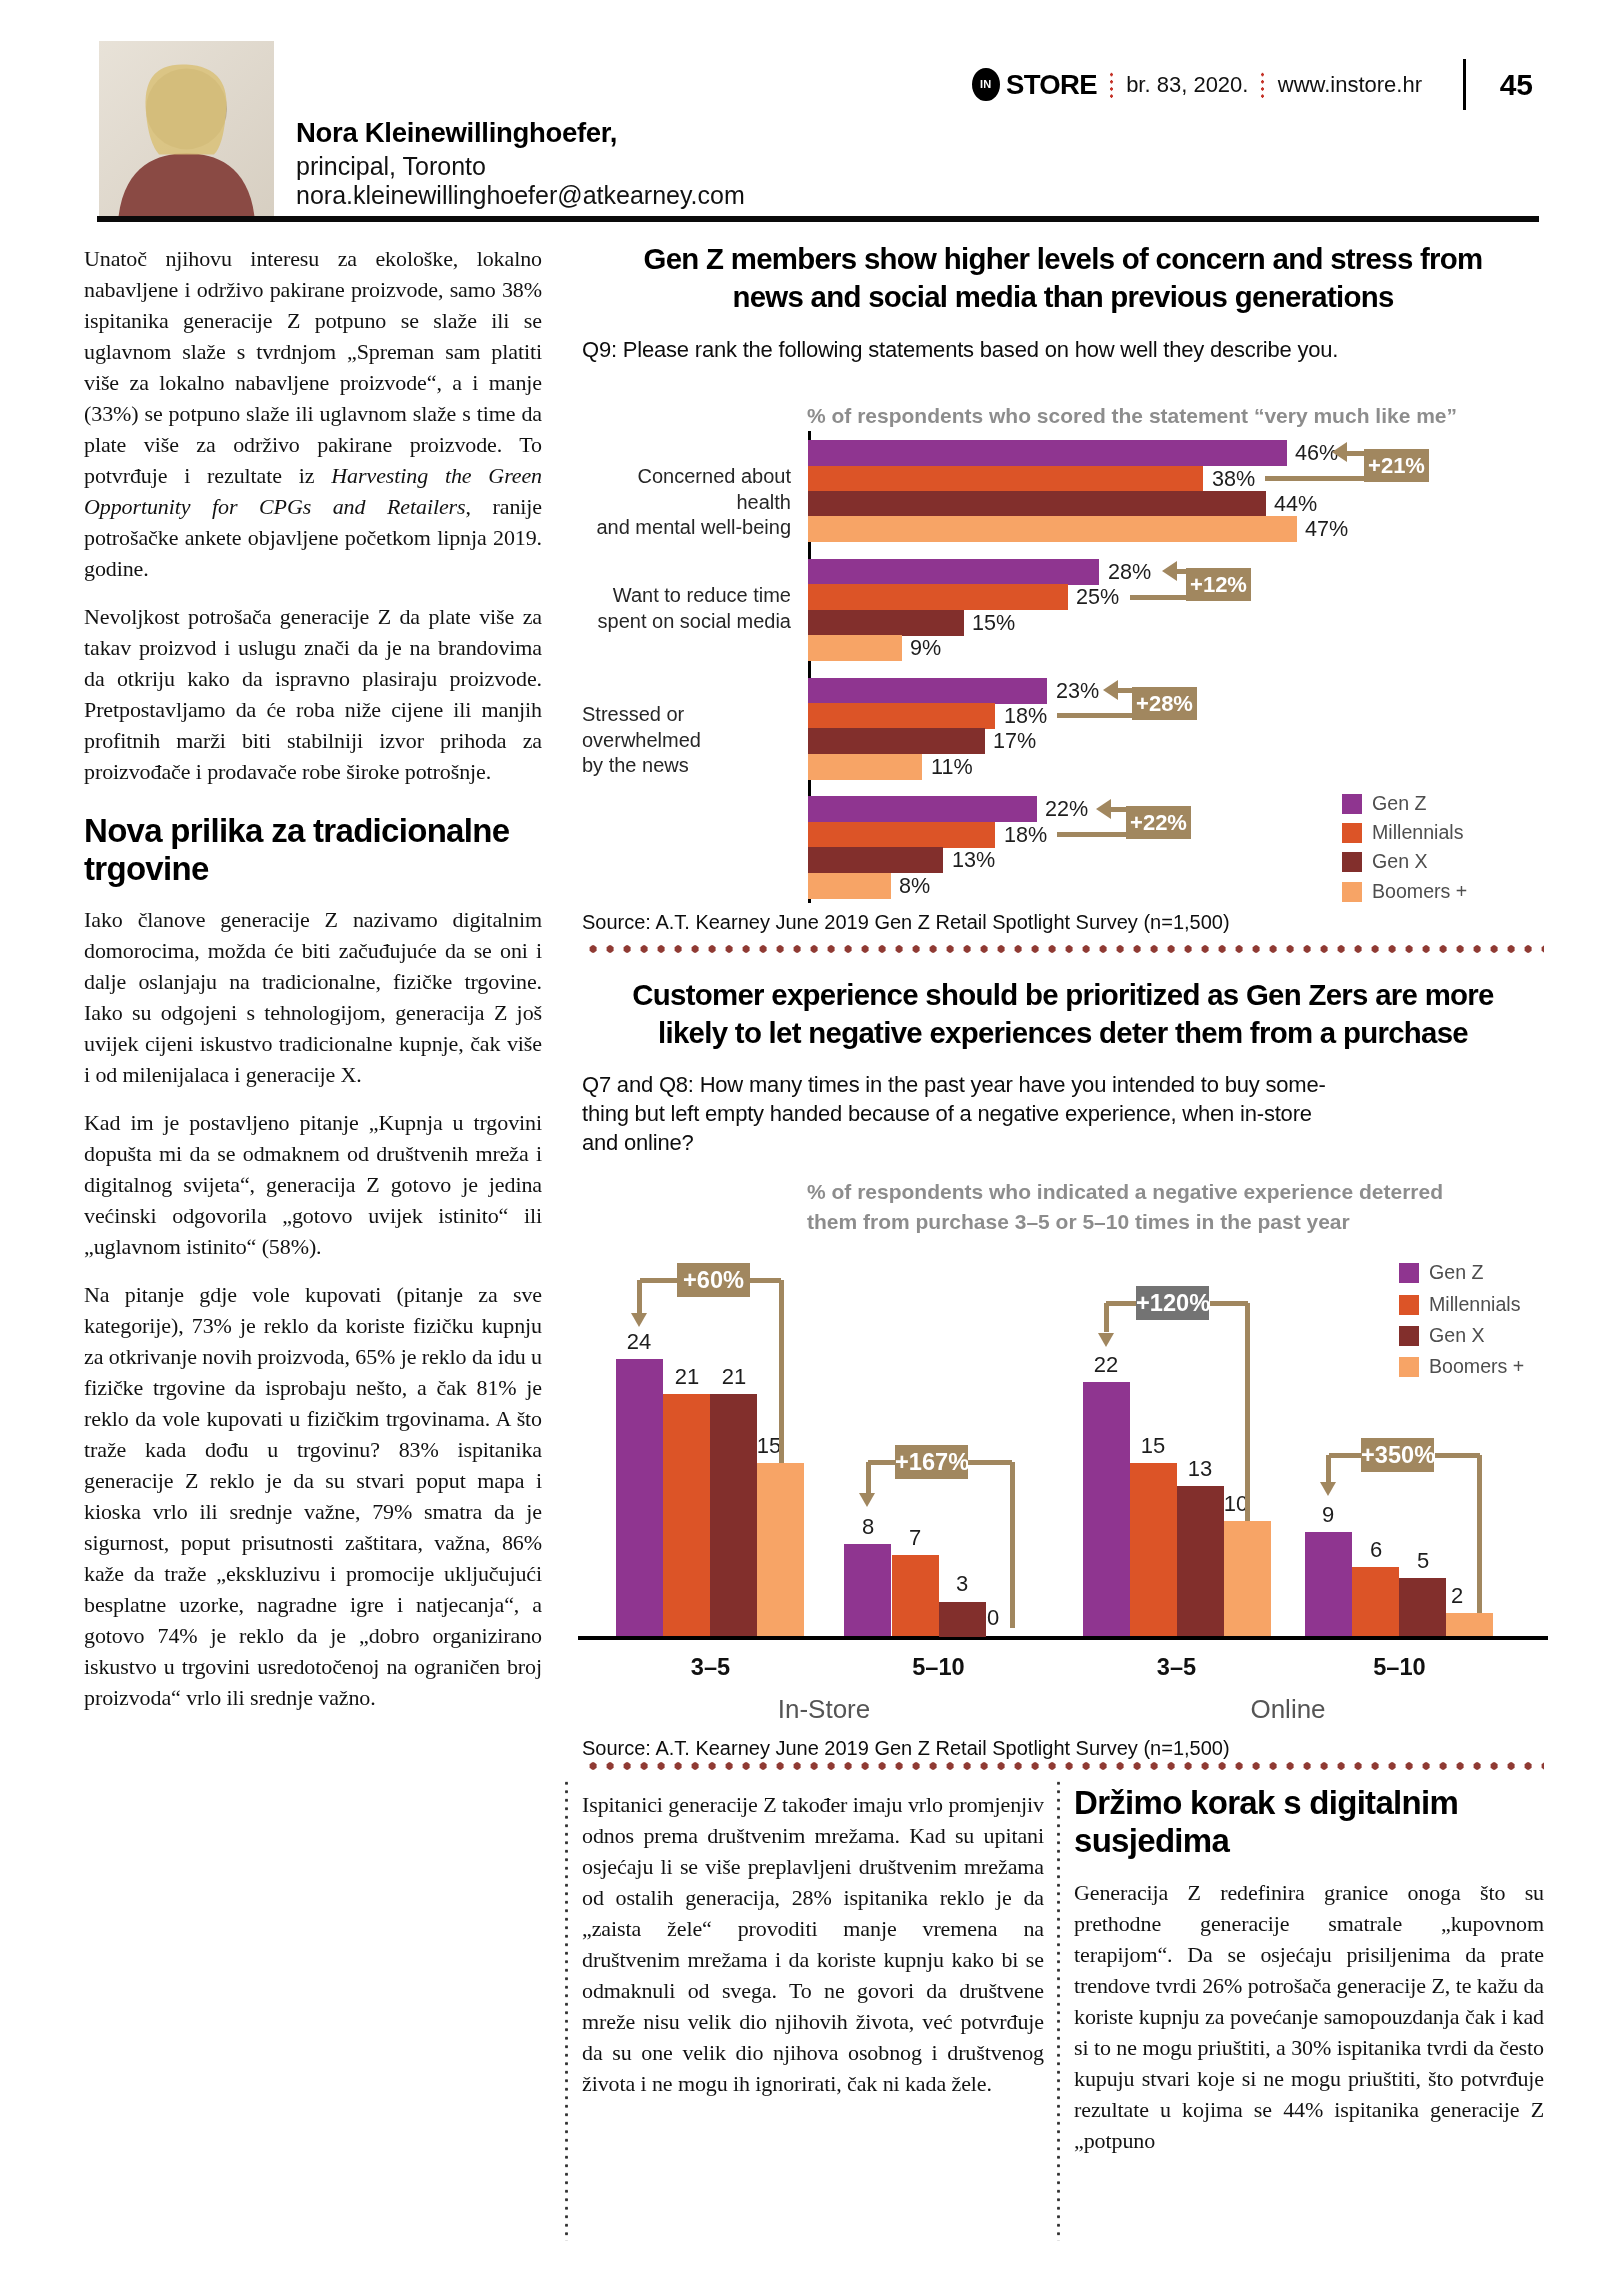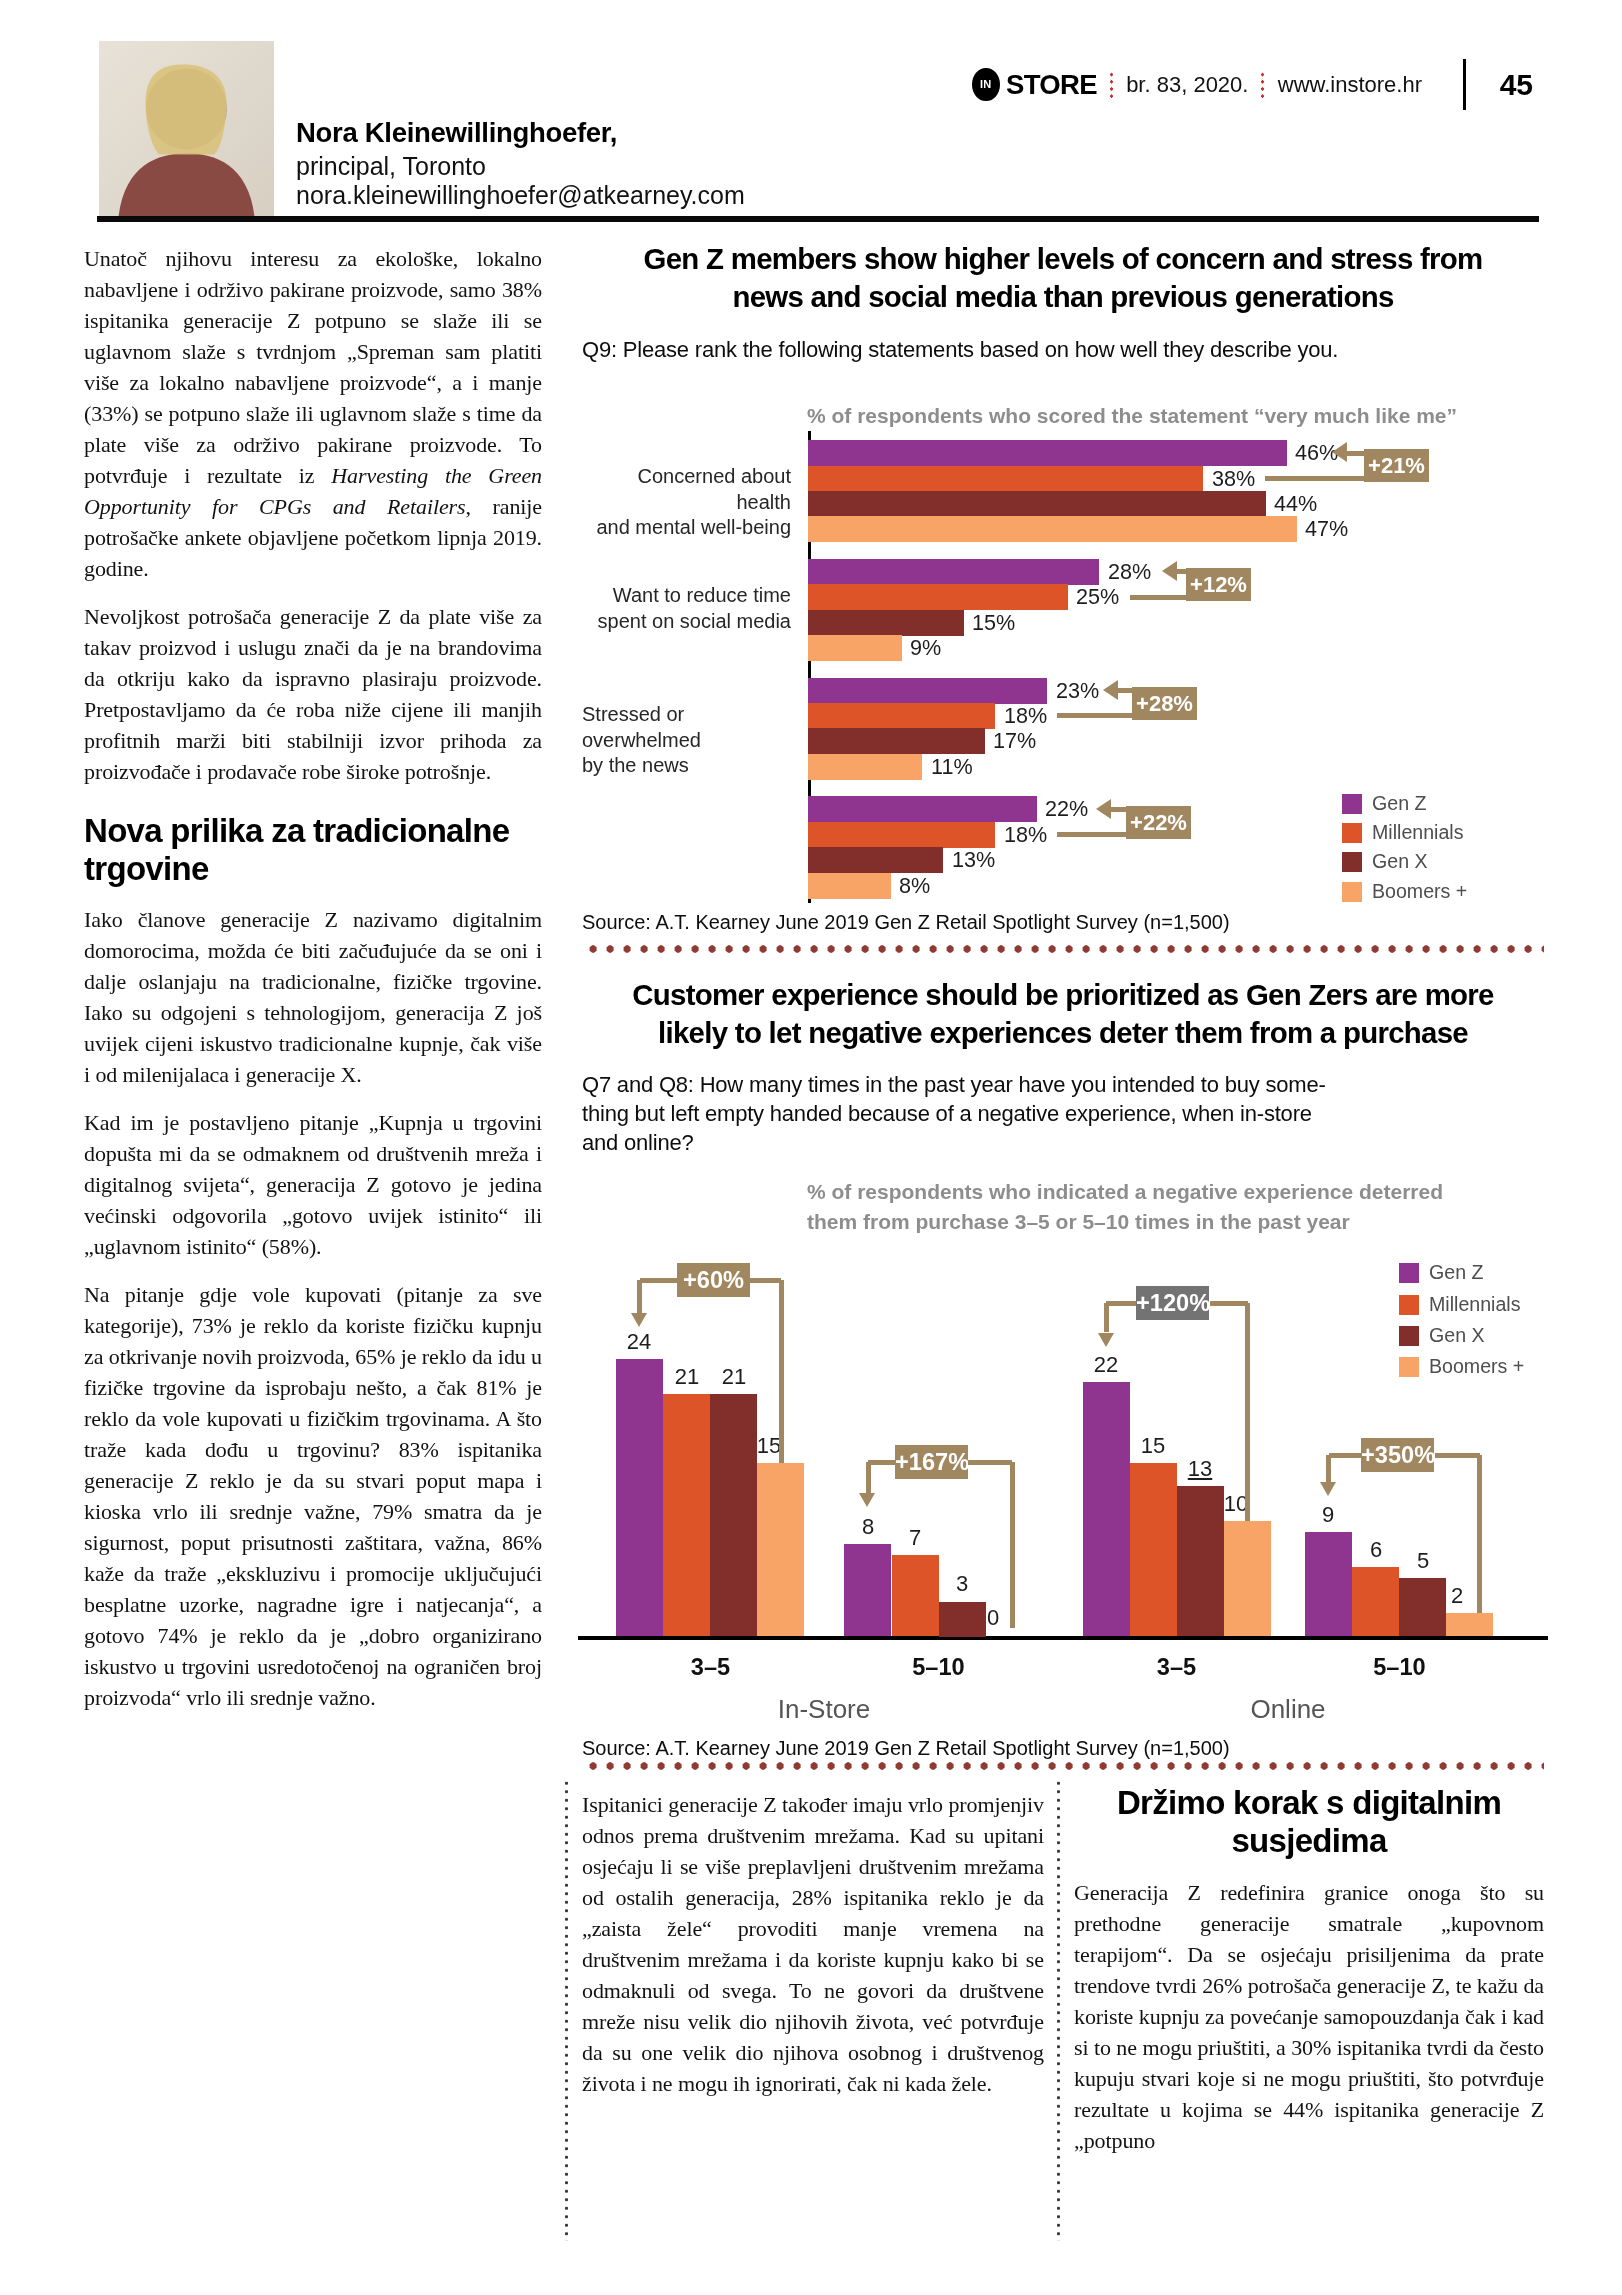--- a/index.html
+++ b/index.html
@@ -181,21 +181,21 @@
       <div data-name="callout-line" style="position: absolute; left: 284px; top: 490px; width: 4.6px; height: 31px; background: rgb(161, 135, 95);"></div>
       <div data-name="callout-arrowhead-down-icon" style="position: absolute; left: 277px; top: 521px; width: 0px; height: 0px; border-left: 8.5px solid transparent; border-right: 8.5px solid transparent; border-top: 14.4px solid rgb(161, 135, 95);"></div>
       <div data-name="callout-line" style="position: absolute; left: 386px; top: 488px; width: 44px; height: 4.6px; background: rgb(161, 135, 95);"></div>
       <div data-name="callout-line" style="position: absolute; left: 428px; top: 490px; width: 4.6px; height: 166px; background: rgb(161, 135, 95);"></div>
       <div data-name="group-label" style="position: absolute; left: 304px; top: 682px; width: 105px; text-align: center; font: 700 23.6px/27.5px var(--sans); color: rgb(17, 17, 17);">5–10</div>
       <div data-name="bar-gen-z" style="position: absolute; left: 501px; top: 410px; width: 47px; height: 254px; background: rgb(143, 53, 144);"></div>
       <div data-name="bar-value-label" style="position: absolute; left: 498px; top: 380px; width: 52px; text-align: center; font: 22px/25px var(--sans); color: rgb(29, 29, 29);">22</div>
       <div data-name="bar-millennials" style="position: absolute; left: 548px; top: 491px; width: 47px; height: 173px; background: rgb(220, 84, 39);"></div>
       <div data-name="bar-value-label" style="position: absolute; left: 545px; top: 461px; width: 52px; text-align: center; font: 22px/25px var(--sans); color: rgb(29, 29, 29);">15</div>
       <div data-name="bar-gen-x" style="position: absolute; left: 595px; top: 514px; width: 47px; height: 150px; background: rgb(130, 47, 44);"></div>
-      <div data-name="bar-value-label" style="position: absolute; left: 592px; top: 484px; width: 52px; text-align: center; font: 22px/25px var(--sans); color: rgb(29, 29, 29); text-decoration: underline;">13</div>
+      <div data-name="bar-value-label" style="position: absolute; left: 592px; top: 484px; width: 52px; text-align: center; font: 22px/25px var(--sans); color: rgb(29, 29, 29);">13</div>
       <div data-name="bar-boomers-" style="position: absolute; left: 642px; top: 549px; width: 47px; height: 115px; background: rgb(247, 164, 102);"></div>
       <div data-name="bar-value-label" style="position: absolute; left: 628px; top: 519px; width: 52px; text-align: center; font: 22px/25px var(--sans); color: rgb(29, 29, 29);">10</div>
       <div data-name="callout-box" style="position: absolute; left: 554px; top: 314px; width: 73px; height: 34px; background: #737373; color: rgb(255, 255, 255); font: 700 23.6px/34px var(--sans); text-align: center;">+120%</div>
       <div data-name="callout-line" style="position: absolute; left: 524px; top: 329px; width: 30px; height: 4.6px; background: rgb(161, 135, 95);"></div>
       <div data-name="callout-line" style="position: absolute; left: 522px; top: 331px; width: 4.6px; height: 29.4px; background: rgb(161, 135, 95);"></div>
       <div data-name="callout-arrowhead-down-icon" style="position: absolute; left: 516px; top: 361px; width: 0px; height: 0px; border-left: 8.5px solid transparent; border-right: 8.5px solid transparent; border-top: 14.4px solid rgb(161, 135, 95);"></div>
       <div data-name="callout-line" style="position: absolute; left: 628px; top: 329px; width: 38px; height: 4.6px; background: rgb(161, 135, 95);"></div>
       <div data-name="callout-line" style="position: absolute; left: 663px; top: 331px; width: 4.6px; height: 218px; background: rgb(161, 135, 95);"></div>
       <div data-name="group-label" style="position: absolute; left: 542px; top: 682px; width: 105px; text-align: center; font: 700 23.6px/27.5px var(--sans); color: rgb(17, 17, 17);">3–5</div>
       <div data-name="bar-gen-z" style="position: absolute; left: 723px; top: 560px; width: 47px; height: 104px; background: rgb(143, 53, 144);"></div>
@@ -228,18 +228,18 @@
   <div class="abs red-hdots" data-name="red-dotted-separator" style="left:582px;top:1761px;width:962px;"></div>
 
   <div class="abs gray-vdots" data-name="column-divider-dots" style="left:565px;top:1779px;height:462px;"></div>
   <div class="abs gray-vdots" data-name="column-divider-dots" style="left:1057px;top:1779px;height:462px;"></div>
 
   <div class="flow" data-name="bottom-middle-column" style="left:582px;top:1789px;width:462px;">
     <p class="bodyp" data-name="paragraph">Ispitanici generacije Z također imaju vrlo promjenjiv odnos prema društvenim mrežama. Kad su upitani osjećaju li se više preplavljeni društvenim mrežama od ostalih generacija, 28% ispitanika reklo je da „zaista žele“ provoditi manje vremena na društvenim mrežama i da koriste kupnju kako bi se odmaknuli od svega. To ne govori da društvene mreže nisu velik dio njihovih života, već potvrđuje da su one velik dio njihova osobnog i društvenog života i ne mogu ih ignorirati, čak ni kada žele.</p>
   </div>
 
   <div class="flow" data-name="bottom-right-column" style="left:1074px;top:1784px;width:470px;">
-    <h2 class="subhead" data-name="section-heading" style="margin:0 0 17px 0;text-align:center;">Držimo korak s digitalnim susjedima</h2>
+    <h2 class="subhead" data-name="section-heading" style="margin:0 0 17px 0;">Držimo korak s digitalnim susjedima</h2>
     <p class="bodyp" data-name="paragraph">Generacija Z redefinira granice onoga što su prethodne generacije smatrale „kupovnom terapijom“. Da se osjećaju prisiljenima da prate trendove tvrdi 26% potrošača generacije Z, te kažu da koriste kupnju za povećanje samopouzdanja čak i kad si to ne mogu priuštiti, a 30% ispitanika tvrdi da često kupuju stvari koje si ne mogu priuštiti, što potvrđuje rezultate u kojima se 44% ispitanika generacije Z „potpuno</p>
   </div>
 
 </div>
 
 
 </body></html>

